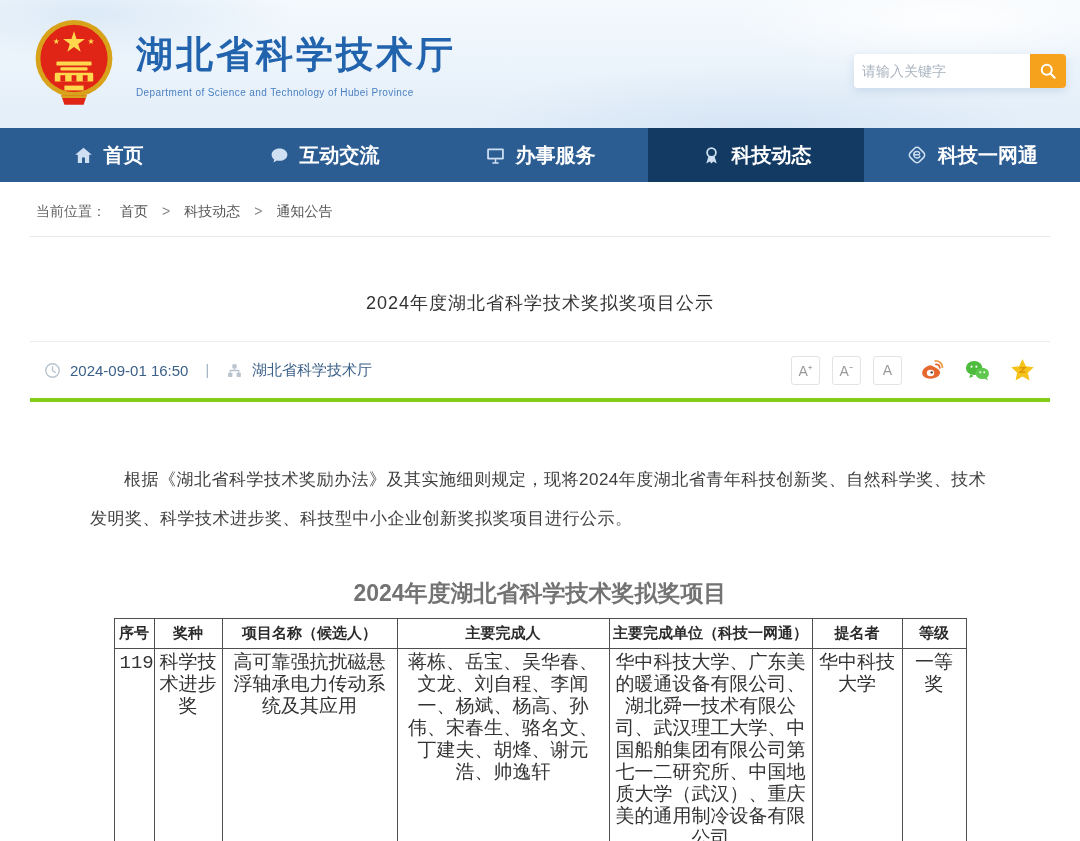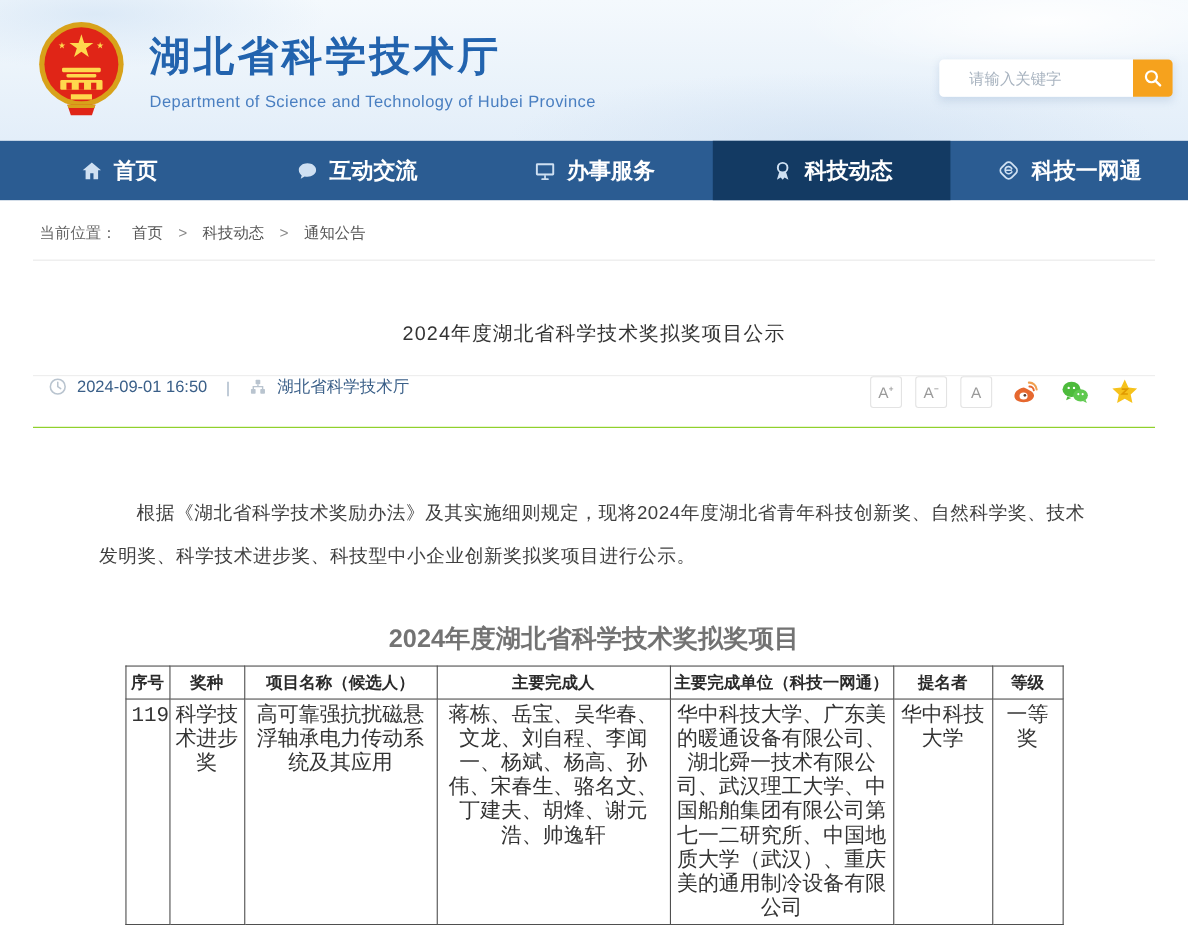--- a/index.html
+++ b/index.html
@@ -13,25 +13,25 @@
       radial-gradient(ellipse 320px 70px at 88% 15%, rgba(255,255,255,.9), rgba(255,255,255,0) 70%),
       radial-gradient(ellipse 420px 90px at 70% 100%, rgba(196,216,238,.45), rgba(255,255,255,0) 70%),
       radial-gradient(ellipse 300px 70px at 8% 10%, rgba(205,224,243,.6), rgba(255,255,255,0) 70%),
       linear-gradient(180deg,#f4f9fd 0%, #e3eef9 100%);
     display:flex; align-items:center; justify-content:space-between;
     padding:0 14px 0 34px;
   }
   .brand { display:flex; align-items:center; }
   .emblem { width:80px; height:92px; margin-right:22px; }
   .site-title { font-size:37px; font-weight:bold; color:#2263ae; letter-spacing:3px; }
-  .site-subtitle { font-size:15px; color:#4a7fc1; margin-top:7px; letter-spacing:.4px; }
+  .site-subtitle { font-size:10px; color:#4a7fc1; margin-top:7px; letter-spacing:.4px; }
   .search { display:flex; align-items:center; margin-top:14px; box-shadow:0 3px 8px rgba(120,150,190,.25); border-radius:4px; }
   .search input {
     width:176px; height:34px; border:none; outline:none; background:#fff;
-    border-radius:4px 0 0 4px; padding:0 27px; font-size:14px; color:#333;
+    border-radius:4px 0 0 4px; padding:0 8px; font-size:14px; color:#333;
     font-family:"Liberation Sans", sans-serif;
   }
   .search input::placeholder { color:#a9b4c0; }
   .search-btn { width:36px; height:34px; border:none; background:#f6a21d; border-radius:0 4px 4px 0; cursor:pointer; display:flex; align-items:center; justify-content:center; }
 
   
   .nav { height:54px; background:#2b5c92; display:flex; }
   .nav-item { flex:1; display:flex; align-items:center; justify-content:center; gap:10px;
     color:#fff; font-size:20px; font-weight:bold; cursor:pointer; }
   .nav-item.active { background:#133a63; }
@@ -39,22 +39,22 @@
 
   
   .breadcrumb { margin:0 30px; padding:21px 6px 15px; border-bottom:1px solid #e9e9e9;
     color:#666; font-size:14px; display:flex; align-items:flex-start; gap:14px; }
   .crumb { color:#555; text-decoration:none; cursor:pointer; }
   .crumb-sep { color:#888; }
 
   
   .article-title { text-align:center; font-size:18px; color:#333; font-weight:500;
     margin-top:54px; letter-spacing:1px; }
-  .meta { margin:26px 30px 0; border-top:1px solid #ededed; border-bottom:1px solid #84cc16;
-    height:48px; display:flex; align-items:flex-start; justify-content:space-between; padding:0 14px; }
+  .meta { margin:26px 30px 0; border-top:1px solid #ededed; border-bottom:4px solid #84cc16;
+    height:61px; display:flex; align-items:center; justify-content:space-between; padding:0 14px; }
   .meta-left { display:flex; align-items:center; gap:9px; color:#3a5f88; font-size:15px; }
   .meta-divider { color:#9eb0c2; margin:0 8px; font-size:14px; }
   .meta-right { display:flex; align-items:center; gap:12px; }
   .font-btn { width:29px; height:29px; border:1px solid #e3e3e3; border-radius:3px; background:#fff;
     color:#9a9a9a; font-size:14px; display:flex; align-items:center; justify-content:center; cursor:pointer; }
   .share-icon { cursor:pointer; display:flex; align-items:center; margin-left:6px; }
 
   .article-body { margin:58px 90px 0; font-size:17px; line-height:39px; color:#404040;
     text-indent:2em; letter-spacing:.5px; }
 

